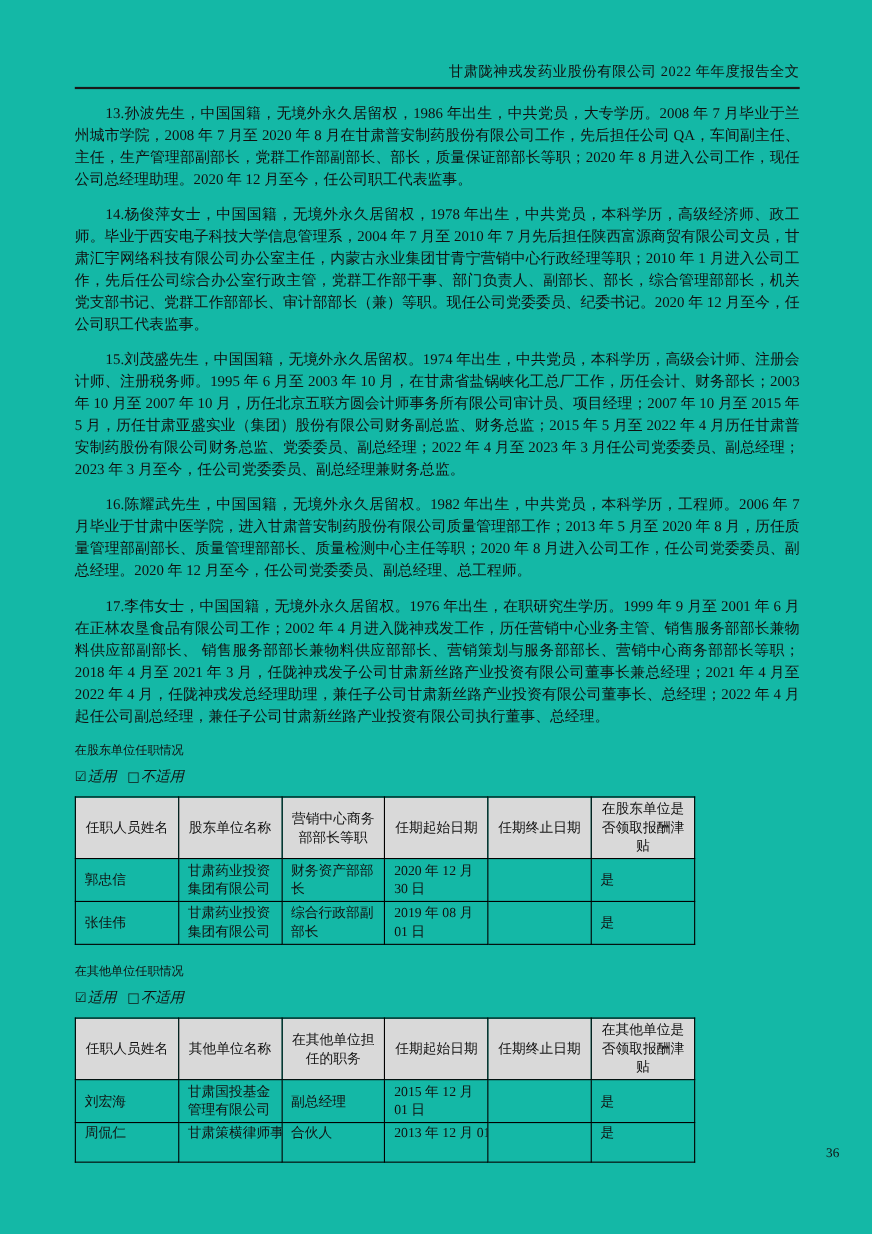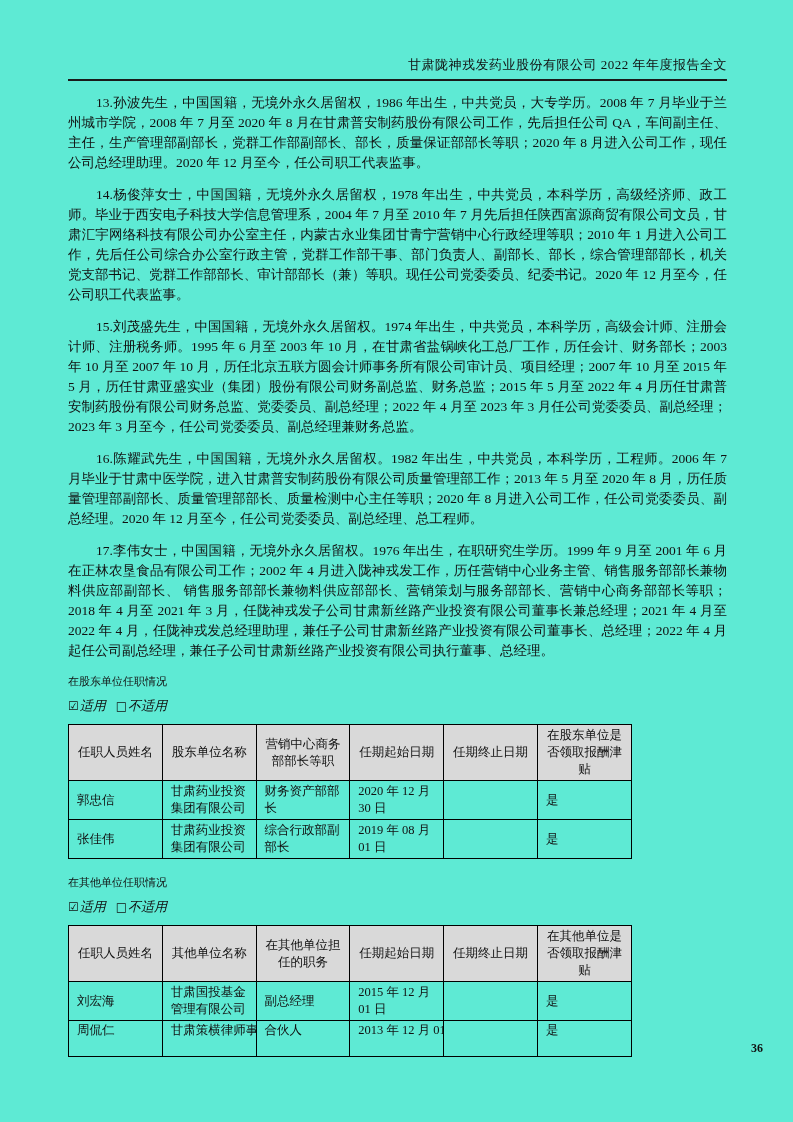--- a/index.html
+++ b/index.html
@@ -1,21 +1,21 @@
 <!DOCTYPE html>
 <html><head>
 <meta charset="utf-8">
 <style>
   html,body{margin:0;padding:0;background:#ffffff;}
   .page{
     position:relative;
     width:793px;height:1122px;
     box-sizing:border-box;
     padding:56px 66px 0 68px;
-    background:#5eead4;
+    background:#14b8a6;
     color:#111;
     font-family:"Liberation Serif","DejaVu Serif",serif;
     overflow:hidden;
   }
   .header-title{
     font-size:13px;
     text-align:right;
     padding-bottom:5px;
     border-bottom:2px solid #1a1a1a;
     letter-spacing:0.5px;
@@ -69,21 +69,20 @@
     height:16px;
     line-height:16px;
     white-space:nowrap;
     padding-top:1px;padding-bottom:18px;
   }
   .page-number{
     position:absolute;
     right:30px;
     bottom:66px;
     font-size:12px;
-    font-weight:bold;
   }
 </style>
 </head>
 <body>
 
 <div class="page">
 
   <div class="header-title">甘肃陇神戎发药业股份有限公司 2022 年年度报告全文</div>
 
   <p class="body-para">13.孙波先生，中国国籍，无境外永久居留权，1986 年出生，中共党员，大专学历。2008 年 7 月毕业于兰州城市学院，2008 年 7 月至 2020 年 8 月在甘肃普安制药股份有限公司工作，先后担任公司 QA，车间副主任、主任，生产管理部副部长，党群工作部副部长、部长，质量保证部部长等职；2020 年 8 月进入公司工作，现任公司总经理助理。2020 年 12 月至今，任公司职工代表监事。</p>

